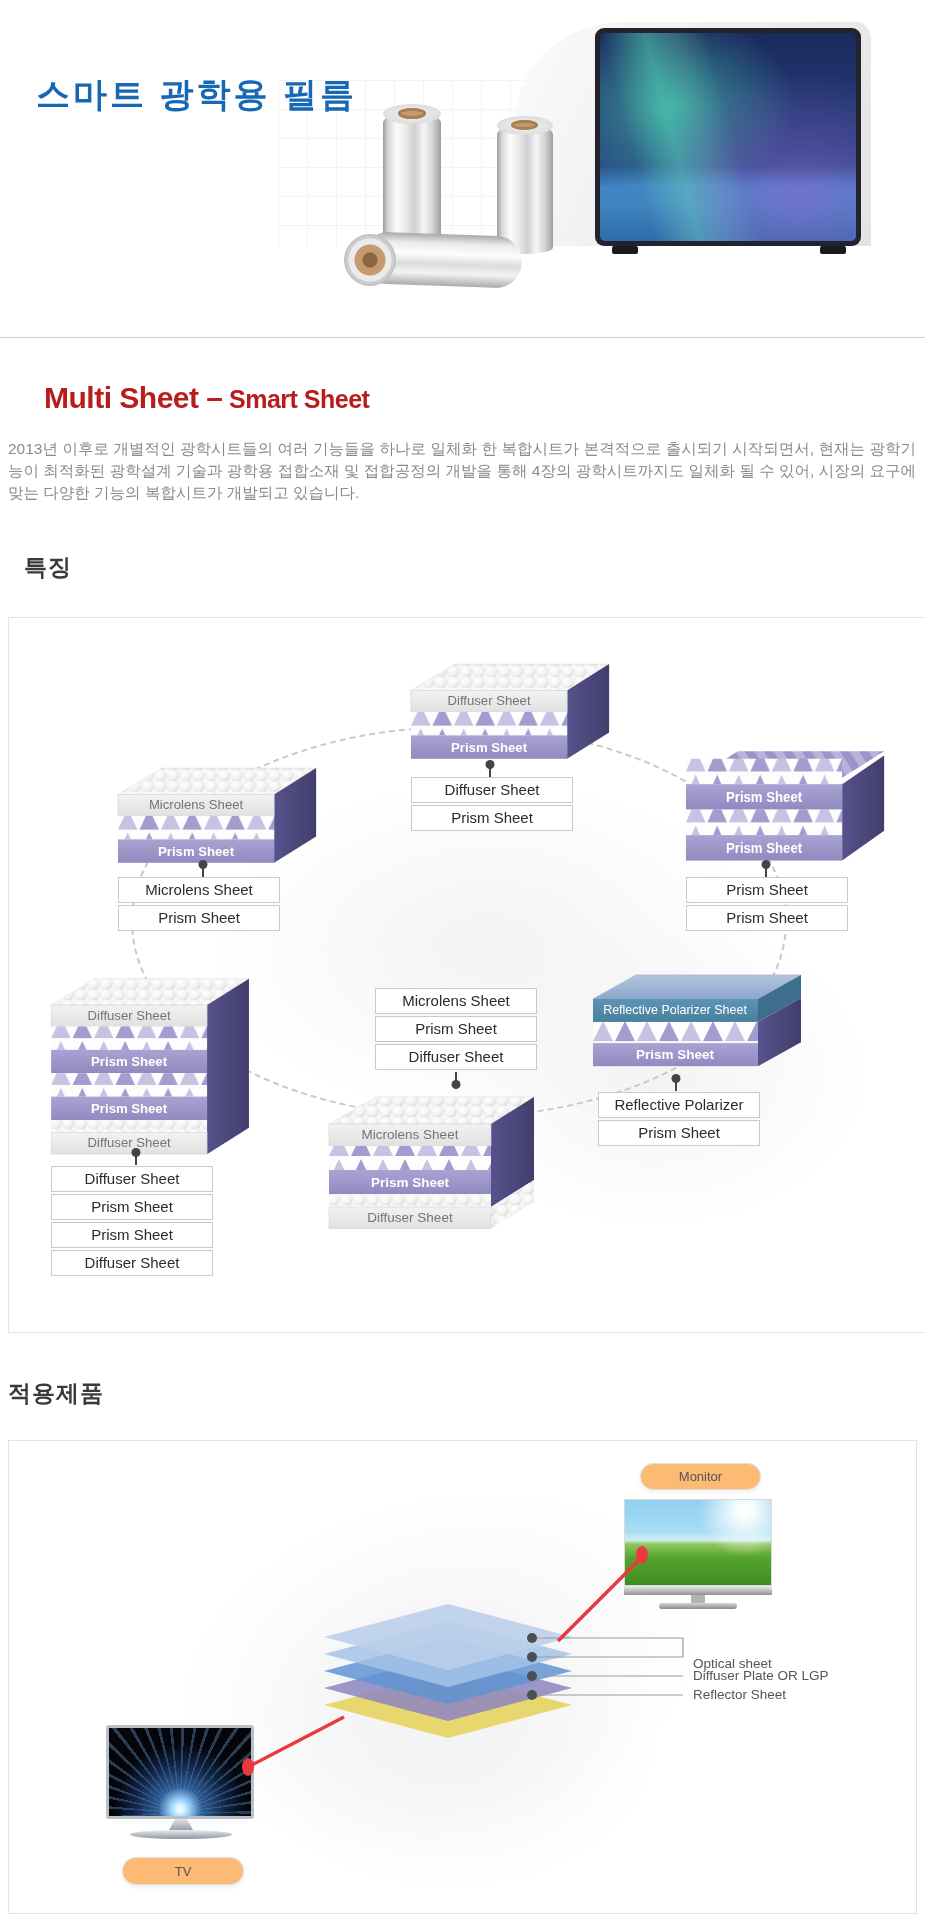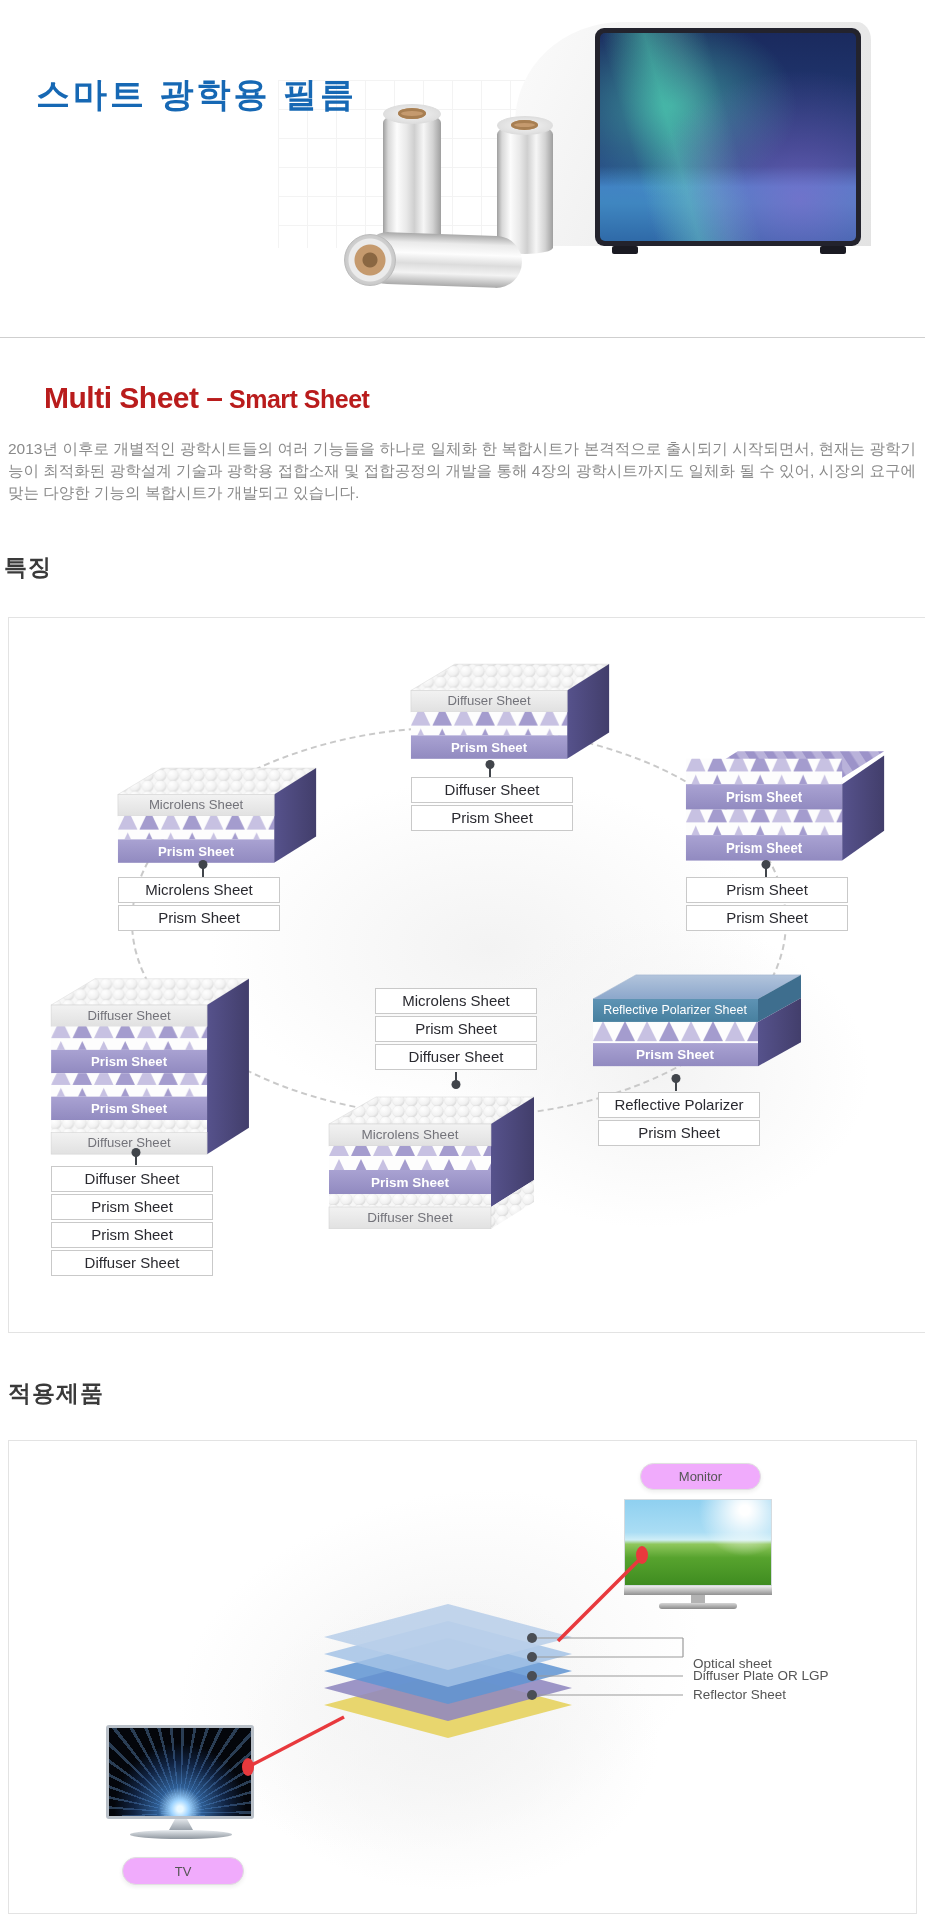--- a/index.html
+++ b/index.html
@@ -56,21 +56,21 @@
   .conn::before{content:"";position:absolute;left:50%;transform:translateX(-50%);top:-8px;
        width:9px;height:9px;border-radius:50%;background:#41454b;}
   .conn.down::before{top:auto;bottom:-8px;}
 
   svg text{font-family:"Liberation Sans","DejaVu Sans",sans-serif;}
   .bandGrey{fill:#73737a;font-size:13.5px;}
   .bandWhite{fill:#ffffff;font-size:13.5px;font-weight:bold;}
   .bandBlue{fill:#ffffff;font-size:12.5px;}
 
   
-  .pill{box-sizing:border-box;background:#f0abfc;border:1px solid #e0e0e0;border-radius:15px;
+  .pill{box-sizing:border-box;background:#fdba74;border:1px solid #e0e0e0;border-radius:15px;
         box-shadow:0 2px 4px rgba(0,0,0,.07);color:#555;font-size:13px;
         display:flex;align-items:center;justify-content:center;}
   .callout-text{font-size:13.5px;color:#555;}
   .monitor-screen{left:615px;top:58px;width:148px;height:87px;border:1px solid #d5dbdf;box-sizing:border-box;
     background:
       radial-gradient(circle at 82% 12%,#ffffff 0 5px,rgba(255,255,255,.85) 12px,rgba(255,255,255,0) 46px),
       linear-gradient(to bottom,#8fd0f0 0%,#aaddf4 38%,#cfeef7 47%,#8fc75c 52%,#57a32e 68%,#3f8c20 100%);}
   .monitor-bar{left:615px;top:145px;width:148px;height:9px;background:linear-gradient(#ededed,#909090);}
   .monitor-neck{left:682px;top:154px;width:14px;height:8px;background:#b3b3b3;}
   .monitor-base{left:650px;top:162px;width:78px;height:6px;border-radius:3px;background:linear-gradient(#d6d6d6,#8a8a8a);}
@@ -150,21 +150,21 @@
 <div class="abs hero-title">스마트 광학용 필름</div>
 <div class="abs hero-sub">
 </div>
 <div class="abs divider"></div>
 
 <div class="abs ms-heading">
   <span class="big">Multi Sheet –</span><span class="small"> Smart Sheet</span>
 </div>
 <div class="abs paragraph">2013년 이후로 개별적인 광학시트들의 여러 기능들을 하나로 일체화 한 복합시트가 본격적으로 출시되기 시작되면서, 현재는 광학기능이 최적화된 광학설계 기술과 광학용 접합소재 및 접합공정의 개발을 통해 4장의 광학시트까지도 일체화 될 수 있어, 시장의 요구에 맞는 다양한 기능의 복합시트가 개발되고 있습니다.</div>
 
-<div class="abs sec-heading" style="left:4px;top:552px;">특징</div>
+<div class="abs sec-heading" style="left:24px;top:552px;">특징</div>
 
 <div id="box1" class="abs dbox">
   <div class="abs glow" style="left:200px;top:160px;width:560px;height:340px;"></div>
   <div class="abs glow" style="left:430px;top:300px;width:430px;height:310px;"></div>
   <div class="abs dash-ellipse"></div>
 
   <svg class="abs" style="left:400px;top:36px;" width="205" height="112" viewBox="0 0 210 112">
     <polygon points="2,36 162,36 205,9 47,9" fill="url(#bumps)" stroke="#dcdcdc" stroke-width="0.6"></polygon>
     <polygon points="162,36 205,9 205,79 162,106" fill="url(#sideG)"></polygon>
     <rect x="2" y="36" width="160" height="22" fill="url(#gb)" stroke="#d3d3d3" stroke-width="0.6"></rect>

